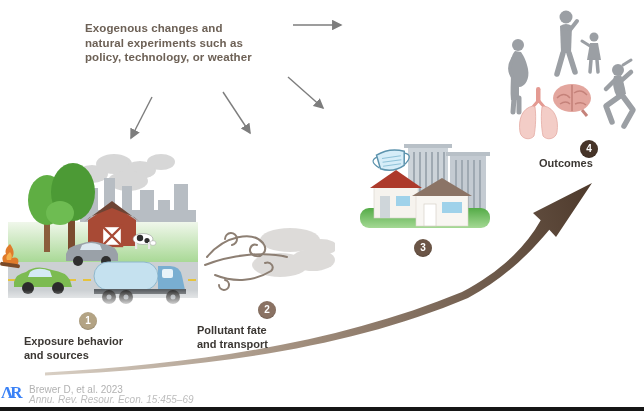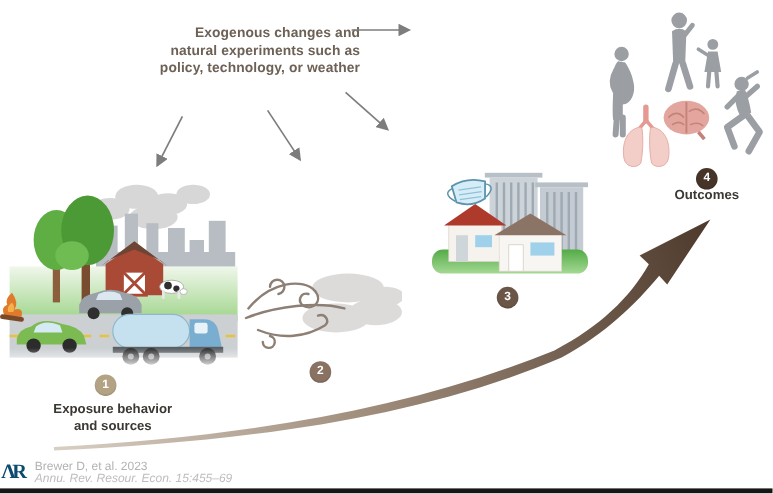--- a/index.html
+++ b/index.html
@@ -2,42 +2,42 @@
 <html><head>
 <meta charset="utf-8">
 <style>
   html,body{margin:0;padding:0;background:#ffffff;}
   .canvas{
     position:relative;width:644px;height:412px;overflow:hidden;
     font-family:"Liberation Sans",sans-serif;background:#ffffff;
   }
   .title{
     position:absolute;left:85px;top:21px;width:215px;
-    text-align:right;font-size:11.5px;font-weight:700;line-height:14.5px;
+    text-align:left;font-size:11.5px;font-weight:700;line-height:14.5px;
     color:#6d6156;white-space:pre-line;letter-spacing:.1px;
   }
   .overlay{position:absolute;left:0;top:0;width:644px;height:412px;pointer-events:none;}
   .illus{position:absolute;}
   .stage-circle{
     position:absolute;width:18px;height:18px;border-radius:50%;
     color:#fff;font-size:10px;font-weight:700;line-height:18px;text-align:center;
     box-shadow:inset 0 -1px 1px rgba(0,0,0,.15);
   }
   .stage-label{
-    position:absolute;width:140px;text-align:center;
+    position:absolute;width:140px;text-align:left;
     font-size:11px;font-weight:600;line-height:13.5px;color:#3b3733;
     white-space:pre-line;
   }
   .attr{
     position:absolute;left:29px;top:385px;font-size:10px;line-height:9.5px;color:#b2b2b2;
   }
   .attr .journal{font-style:italic;color:#bdbdbd;}
   .ar-logo{
     position:absolute;left:1px;top:382px;width:22px;height:21px;
-    color:#0c4a6e;font-family:"Liberation Serif",serif;font-weight:700;
+    color:#3b82f6;font-family:"Liberation Serif",serif;font-weight:700;
     font-size:17px;line-height:21px;letter-spacing:-3px;
   }
   .bottom-bar{position:absolute;left:0;top:407px;width:644px;height:4px;background:#161616;}
 </style>
 </head>
 <body>
 
 <div class="canvas">
 
   <div class="title">Exogenous changes and
@@ -256,20 +256,22 @@
       <path d="M39,98 C28,100 24,112 26,124 C27,131 36,133 40,128 C42,118 42,106 41,99 Z" fill="#f3cdc7" stroke="#e4aba3" stroke-width="0.8"></path>
       <path d="M50,98 C61,100 65,112 63,124 C62,131 53,133 49,128 C47,118 47,106 48,99 Z" fill="#f3cdc7" stroke="#e4aba3" stroke-width="0.8"></path>
     </g>
   </svg>
 
   <div class="stage-circle" style="left: 79px; top: 312px; background-color: rgb(179, 163, 132);">1</div>
   <div class="stage-label" style="left:24px;top:335px">Exposure behavior
 and sources</div>
 
   <div class="stage-circle" style="left: 258px; top: 301px; background-color: rgb(138, 114, 99);">2</div>
+  <div class="stage-label" style="left:197px;top:324px">Pollutant fate
+and transport</div>
 
   <div class="stage-circle" style="left: 414px; top: 239px; background-color: rgb(107, 85, 70);">3</div>
 
   <div class="stage-circle" style="left: 580px; top: 140px; background-color: rgb(70, 52, 40);">4</div>
   <div class="stage-label" style="left:539px;top:157px;width:100px">Outcomes</div>
 
   <div class="ar-logo">ΛR</div>
   <div class="attr">
     <div>Brewer D, et al. 2023</div>
     <div class="journal">Annu. Rev. Resour. Econ. 15:455–69</div>

